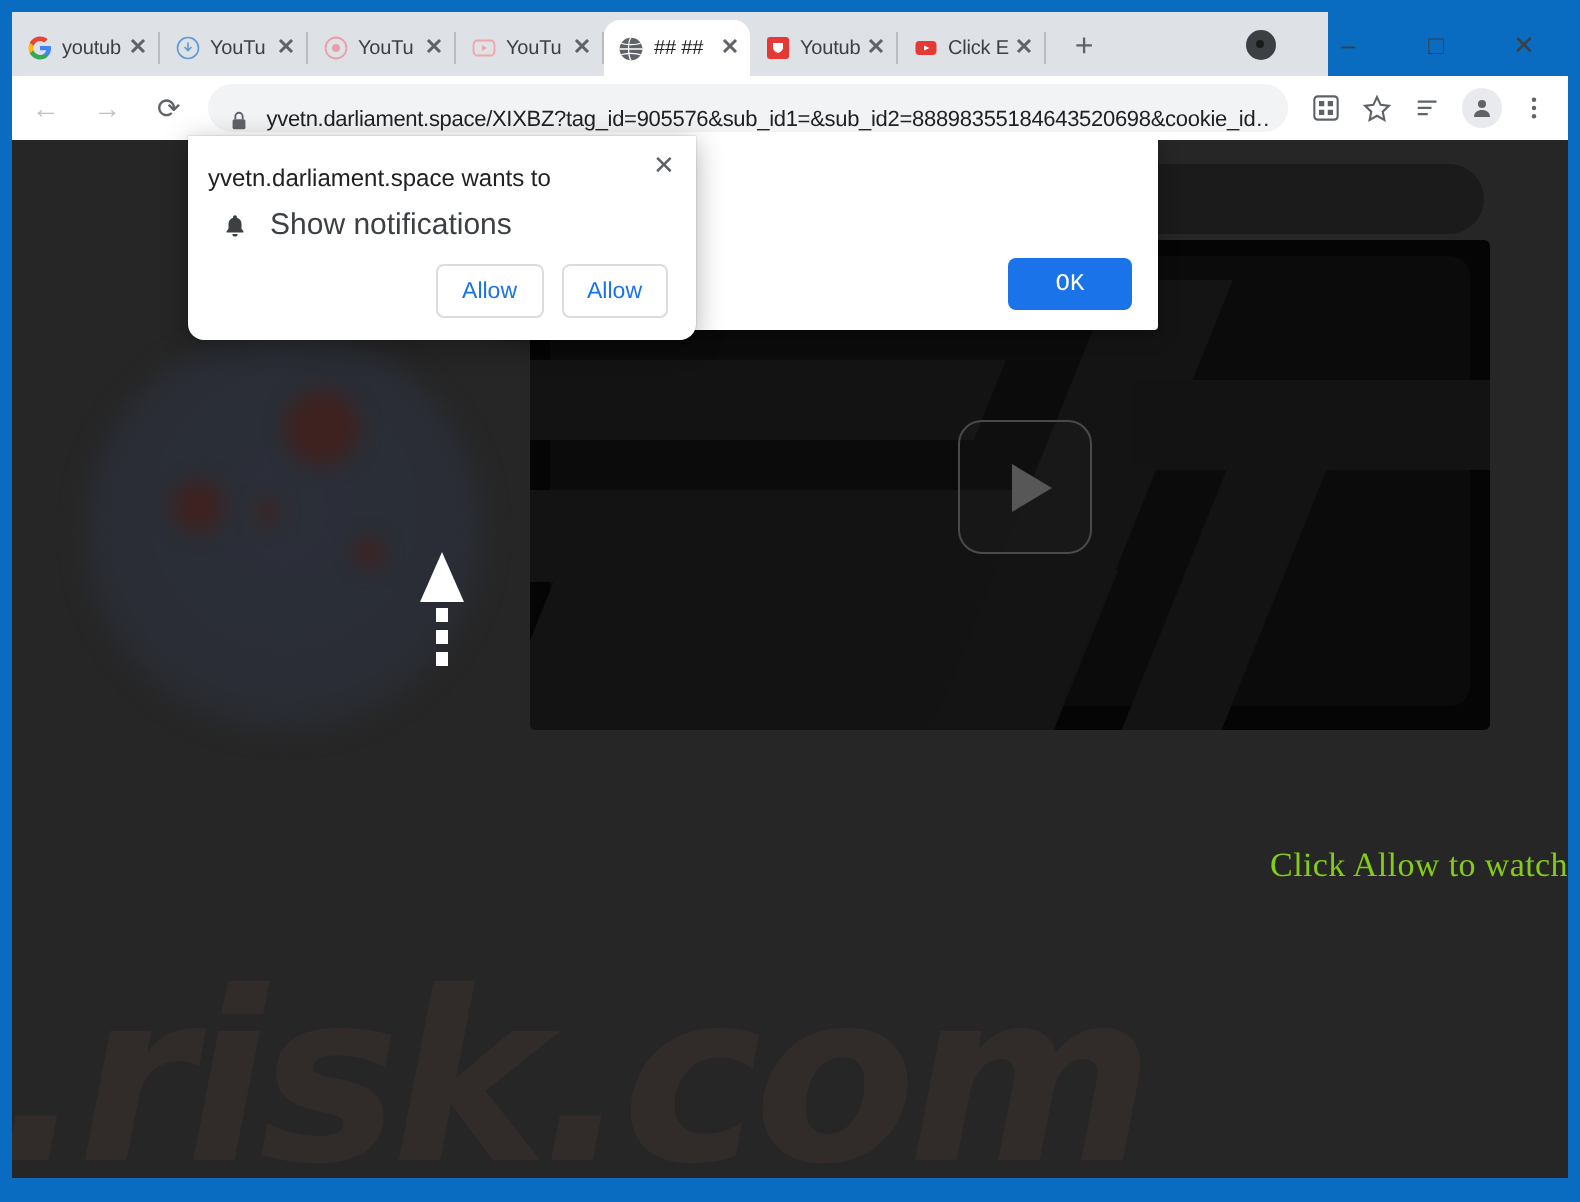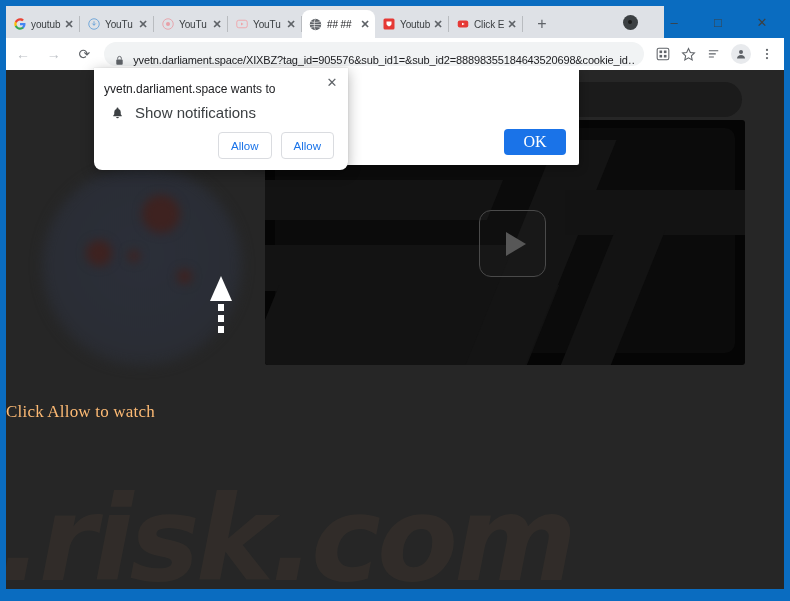--- a/index.html
+++ b/index.html
@@ -262,26 +262,26 @@
   }
   #play-triangle {
     width: 0; height: 0;
     border-left: 20px solid #575757;
     border-top: 12px solid transparent;
     border-bottom: 12px solid transparent;
     margin-left: 6px;
   }
   #cta-text {
     position: absolute;
-    left: 0; top: 332px;
+    left: 0; top: 353px;
     width: 778px;
-    text-align: left;
+    text-align: right;
     font-family: "Liberation Serif", serif;
     font-size: 17px;
-    color: #fdba74;
+    color: #84cc16;
     letter-spacing: 0.2px;
   }
 
   
   #pointer-arrow {
     position: absolute;
     left: 203px; top: 205px;
     width: 24px; height: 65px;
   }
 
@@ -308,22 +308,22 @@
     color: #3c4043;
   }
   #js-ok-button {
     position: absolute;
     right: 13px; top: 59px;
     width: 62px; height: 26px;
     background: #1a73e8;
     color: #fff;
     border: none;
     border-radius: 4px;
-    font-size: 16px;
-    font-family: Liberation Serif, serif;
+    font-size: 12px;
+    font-family: Liberation Mono, monospace;
     cursor: pointer;
   }
 
   
   #permission-popup {
     position: absolute;
     left: 94px; top: 68px;
     width: 254px; height: 102px;
     background: #fff;
     border-radius: 0 0 8px 8px;

